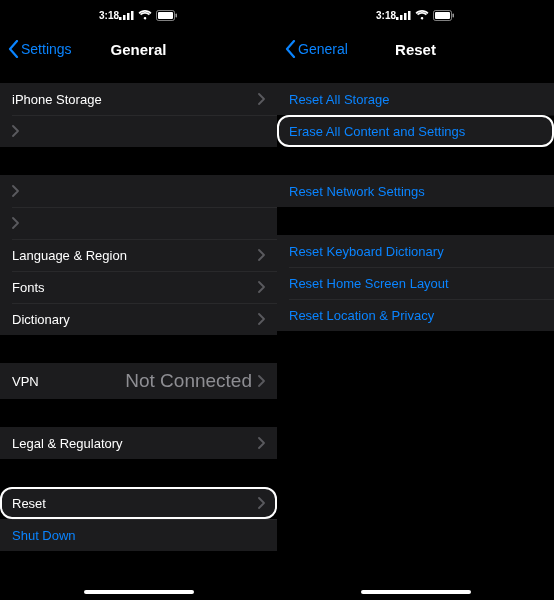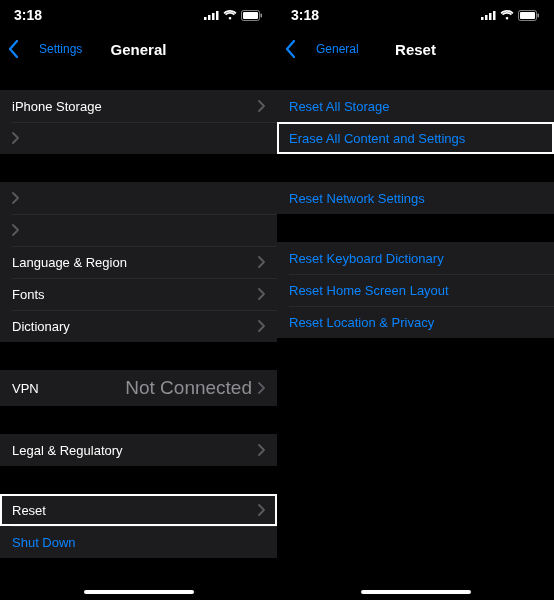--- a/index.html
+++ b/index.html
@@ -1,33 +1,33 @@
 <!DOCTYPE html>
 <html><head>
 <meta charset="utf-8">
 <style>
   * { box-sizing: border-box; margin: 0; padding: 0; }
   html, body { width: 554px; height: 600px; background: #000; font-family: -apple-system, "Helvetica Neue", Arial, sans-serif; overflow: hidden; }
   .frame { display: flex; width: 554px; height: 600px; }
   .phone { width: 277px; height: 600px; background: #000; position: relative; display: flex; flex-direction: column; }
-  .status-bar { height: 30px; display: flex; justify-content: space-between; align-items: center; padding: 0 14px; color: #fff; font-size: 14px; font-weight: 600; }
+  .status-bar { height: 30px; display: flex; justify-content: center; align-items: center; padding: 0 14px; color: #fff; font-size: 10px; font-weight: 600; }
   .status-right { display: flex; align-items: center; gap: 4px; }
   .nav-bar { height: 38px; display: flex; align-items: center; position: relative; padding: 0 8px; }
-  .back { color: #0a84ff; font-size: 12px; display: flex; align-items: center; gap: 20px; cursor: pointer; }
+  .back { color: #0a84ff; font-size: 14px; display: flex; align-items: center; gap: 2px; cursor: pointer; }
   .nav-title { position: absolute; left: 0; right: 0; text-align: center; color: #fff; font-size: 15px; font-weight: 600; pointer-events: none; }
   .content { flex: 1; overflow: hidden; }
   .group { margin-top: 28px; }
-  .group.first { margin-top: 22px; }
+  .group.first { margin-top: 15px; }
   .row { background: #1c1c1e; min-height: 32px; display: flex; align-items: center; padding: 7px 12px; color: #fff; font-size: 13px; position: relative; cursor: pointer; }
   .row + .row::before { content: ""; position: absolute; top: 0; left: 12px; right: 0; height: 1px; background: rgba(255,255,255,0.06); }
   .row .label { flex: 1; }
   .row .value { color: #8e8e93; font-size: 19px; margin-right: 6px; }
   .row .chev { color: #5a5a5e; }
   .row.action { color: #0a84ff; }
-  .row.highlight { outline: 2px solid #fff; outline-offset: -2px; }
+  .row.highlight { outline: 2px solid #fff; outline-offset: -2px; border-radius: 12px; }
   .home-indicator { position: absolute; bottom: 6px; left: 50%; transform: translateX(-50%); width: 110px; height: 4px; background: #fff; border-radius: 3px; }
   svg { display: block; }
 </style>
 </head>
 <body>
 
 <div class="frame">
 
   <div class="phone">
     <div class="status-bar">

